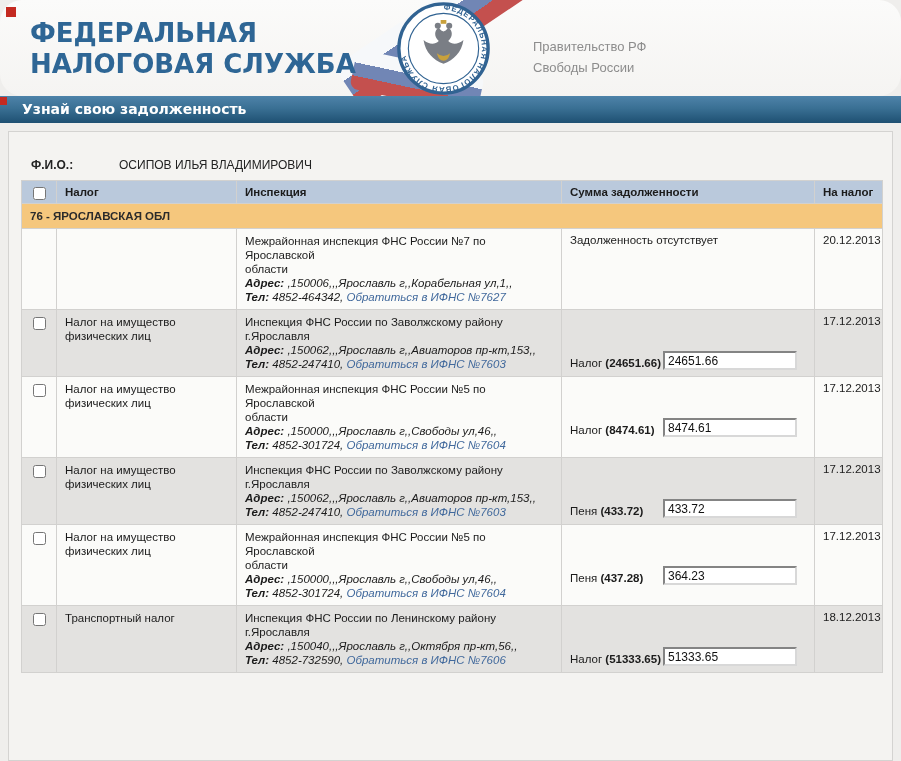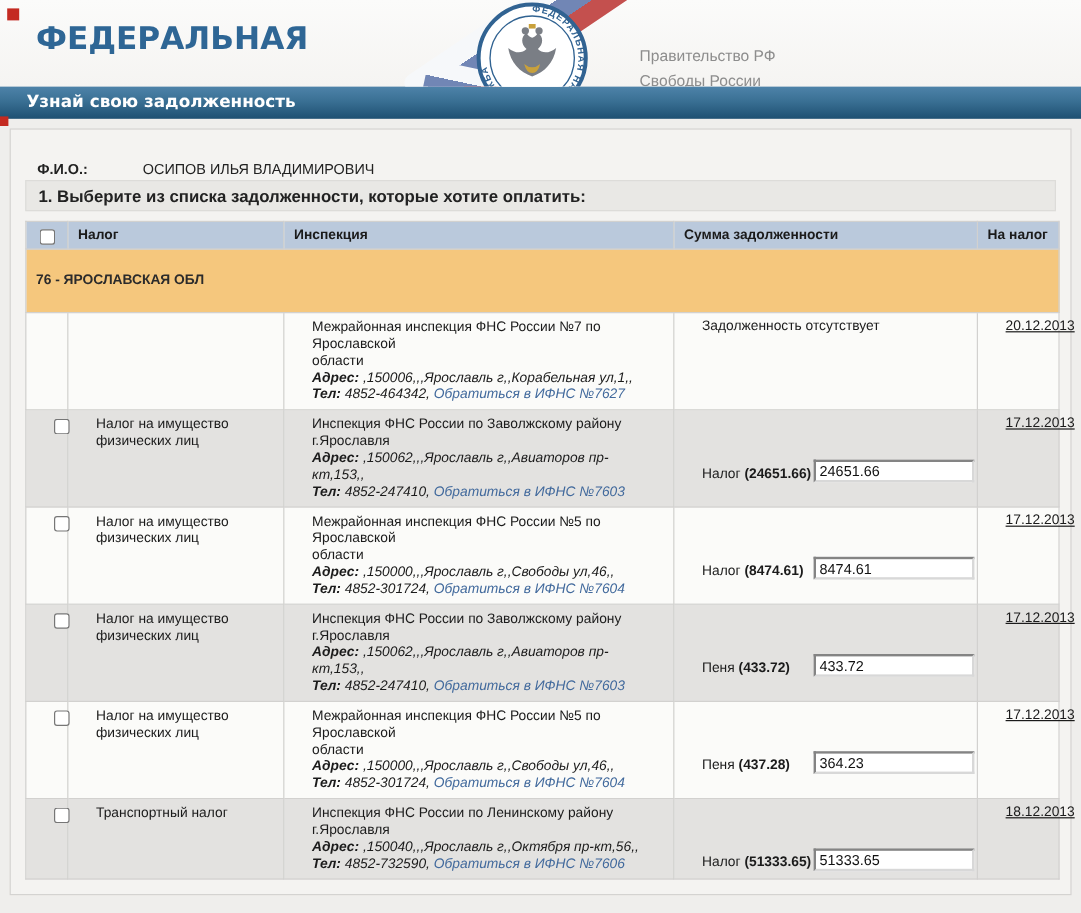--- a/index.html
+++ b/index.html
@@ -1,20 +1,20 @@
 <!DOCTYPE html>
 <html><head>
 <meta charset="utf-8">
 <style>
   * { margin:0; padding:0; box-sizing:border-box; }
   html,body { width:901px; height:761px; overflow:hidden; }
   body { font-family:"Liberation Sans", sans-serif; background:#efeeec; position:relative; }
 
   
-  .site-header { position:relative; height:72px; background:linear-gradient(180deg,#fbfbfa 0%,#f5f4f2 100%); overflow:hidden; }
+  .site-header { position:relative; height:96px; background:linear-gradient(180deg,#fbfbfa 0%,#f5f4f2 100%); overflow:hidden;border-radius:22px; }
   .fns-title { position:absolute; left:30px; top:18px; font-family:"DejaVu Sans",sans-serif;
                font-weight:bold; font-size:26px; line-height:31px; color:#2e6695; letter-spacing:0px; }
   .ribbon { position:absolute; width:210px; height:50px; border-radius:8px;
             background:linear-gradient(180deg,#f6f8fa 0%,#f6f8fa 34%,#7186b5 34%,#7186b5 67%,#c4504e 67%,#c4504e 100%); }
   .ribbon1 { left:330px; top:4px; transform:rotate(-34deg); }
   .ribbon2 { left:352px; top:62px; width:130px; height:40px; transform:rotate(12deg); }
   .emblem { position:absolute; left:396px; top:1px; width:95px; height:95px; }
   .gov-links { position:absolute; left:533px; top:36px; font-size:13px; line-height:21px; color:#8d8d8d; }
   .gov-links div { cursor:pointer; }
 
@@ -34,48 +34,49 @@
   .kv { display:flex; font-size:12px; color:#222; margin-left:10px; }
   .kv .k { width:88px; font-weight:bold; }
   .kv.inn { margin-top:16px; }
   .kv.fio { margin-top:13px; margin-bottom:2px; }
 
   
   table.debts { width:861px; border-collapse:collapse; table-layout:fixed; margin-top:8px; font-size:11.5px; color:#1b1b1b; }
   table.debts td, table.debts th { border:1px solid #d2d1cf; vertical-align:top; }
   thead th { background:#bac9dc; font-weight:bold; text-align:left; padding:5px 8px; font-size:11.5px; white-space:nowrap; }
   thead th.chk, td.c-check { text-align:center; padding:4px 0 0 0; }
-  tr.region td { background:#f5c77d; font-weight:bold; padding:20px 8px; color:#2b2b2b; }
-  tr.data-row td { padding:5px 23px; line-height:13px; }
+  tr.region td { background:#f5c77d; font-weight:bold; padding:6px 8px; color:#2b2b2b; }
+  tr.data-row td { padding:5px 8px; line-height:13px; }
   tr.row-white td { background:#fbfbf9; }
   tr.row-gray  td { background:#e3e2e0; }
   td.c-tax span { display:block; line-height:14px; }
   .insp-name { white-space:pre-line; line-height:14px; }
   .insp-line { font-style:italic; line-height:14px; }
   .insp-line b { font-style:italic; }
   .ifns-link { color:#41699c; text-decoration:none; font-style:italic; }
   .sum-wrap { display:flex; align-items:flex-end; }
   .sum-label { width:93px; flex:none; line-height:14px; }
   .sum-label b { white-space:nowrap; }
   .amount-input { width:134px; height:19px; border:2px inset #d8d8d8; background:#fff; font-family:"Liberation Sans",sans-serif;
                   font-size:12px; padding:1px 3px; color:#111;margin-top:36px; }
-  td.c-date { white-space:nowrap; padding:5px 2px 5px 7px;text-decoration:underline; }
+  td.c-date { white-space:nowrap; padding:5px 2px 5px 7px; }
   input[type=checkbox] { width:13px; height:13px; margin-top:2px; }
 </style>
 </head>
 <body>
 
 <div class="red-marker m1"></div>
 <div class="red-marker m2"></div>
 
 <div class="site-header">
   <div class="ribbon ribbon1"></div>
   <div class="ribbon ribbon2"></div>
   <div class="fns-title">
     <div>ФЕДЕРАЛЬНАЯ</div>
+    <div>НАЛОГОВАЯ СЛУЖБА</div>
   </div>
   <svg class="emblem" viewBox="0 0 100 100">
     <circle cx="50" cy="50" r="47" fill="#ffffff" stroke="#316392" stroke-width="3.5"></circle>
     <circle cx="50" cy="50" r="37" fill="#ffffff" stroke="#316392" stroke-width="1.2"></circle>
     <defs>
         <path id="ringpath" d="M 50,9.5 a40.5,40.5 0 1,1 -0.01,0" fill="none"></path>
       </defs>
     <text font-size="8.2" font-weight="bold" fill="#316392" letter-spacing="1">
       <textPath href="#ringpath">ФЕДЕРАЛЬНАЯ НАЛОГОВАЯ СЛУЖБА</textPath>
     </text>
@@ -94,21 +95,20 @@
 <div class="banner">Узнай свою задолженность</div>
 
 <div class="panel">
 
 
   <div class="kv fio">
     <span class="k">Ф.И.О.:</span>
     <span class="v">ОСИПОВ ИЛЬЯ ВЛАДИМИРОВИЧ</span>
   </div>
 
-  <div class="section-bar">1. Выберите из списка задолженности, которые хотите оплатить:</div>
 
   <table class="debts">
     <colgroup>
       <col style="width:35px">
         <col style="width:180px">
         <col style="width:325px">
         <col style="width:253px">
         <col style="width:68px">
     </colgroup>
     <thead>

